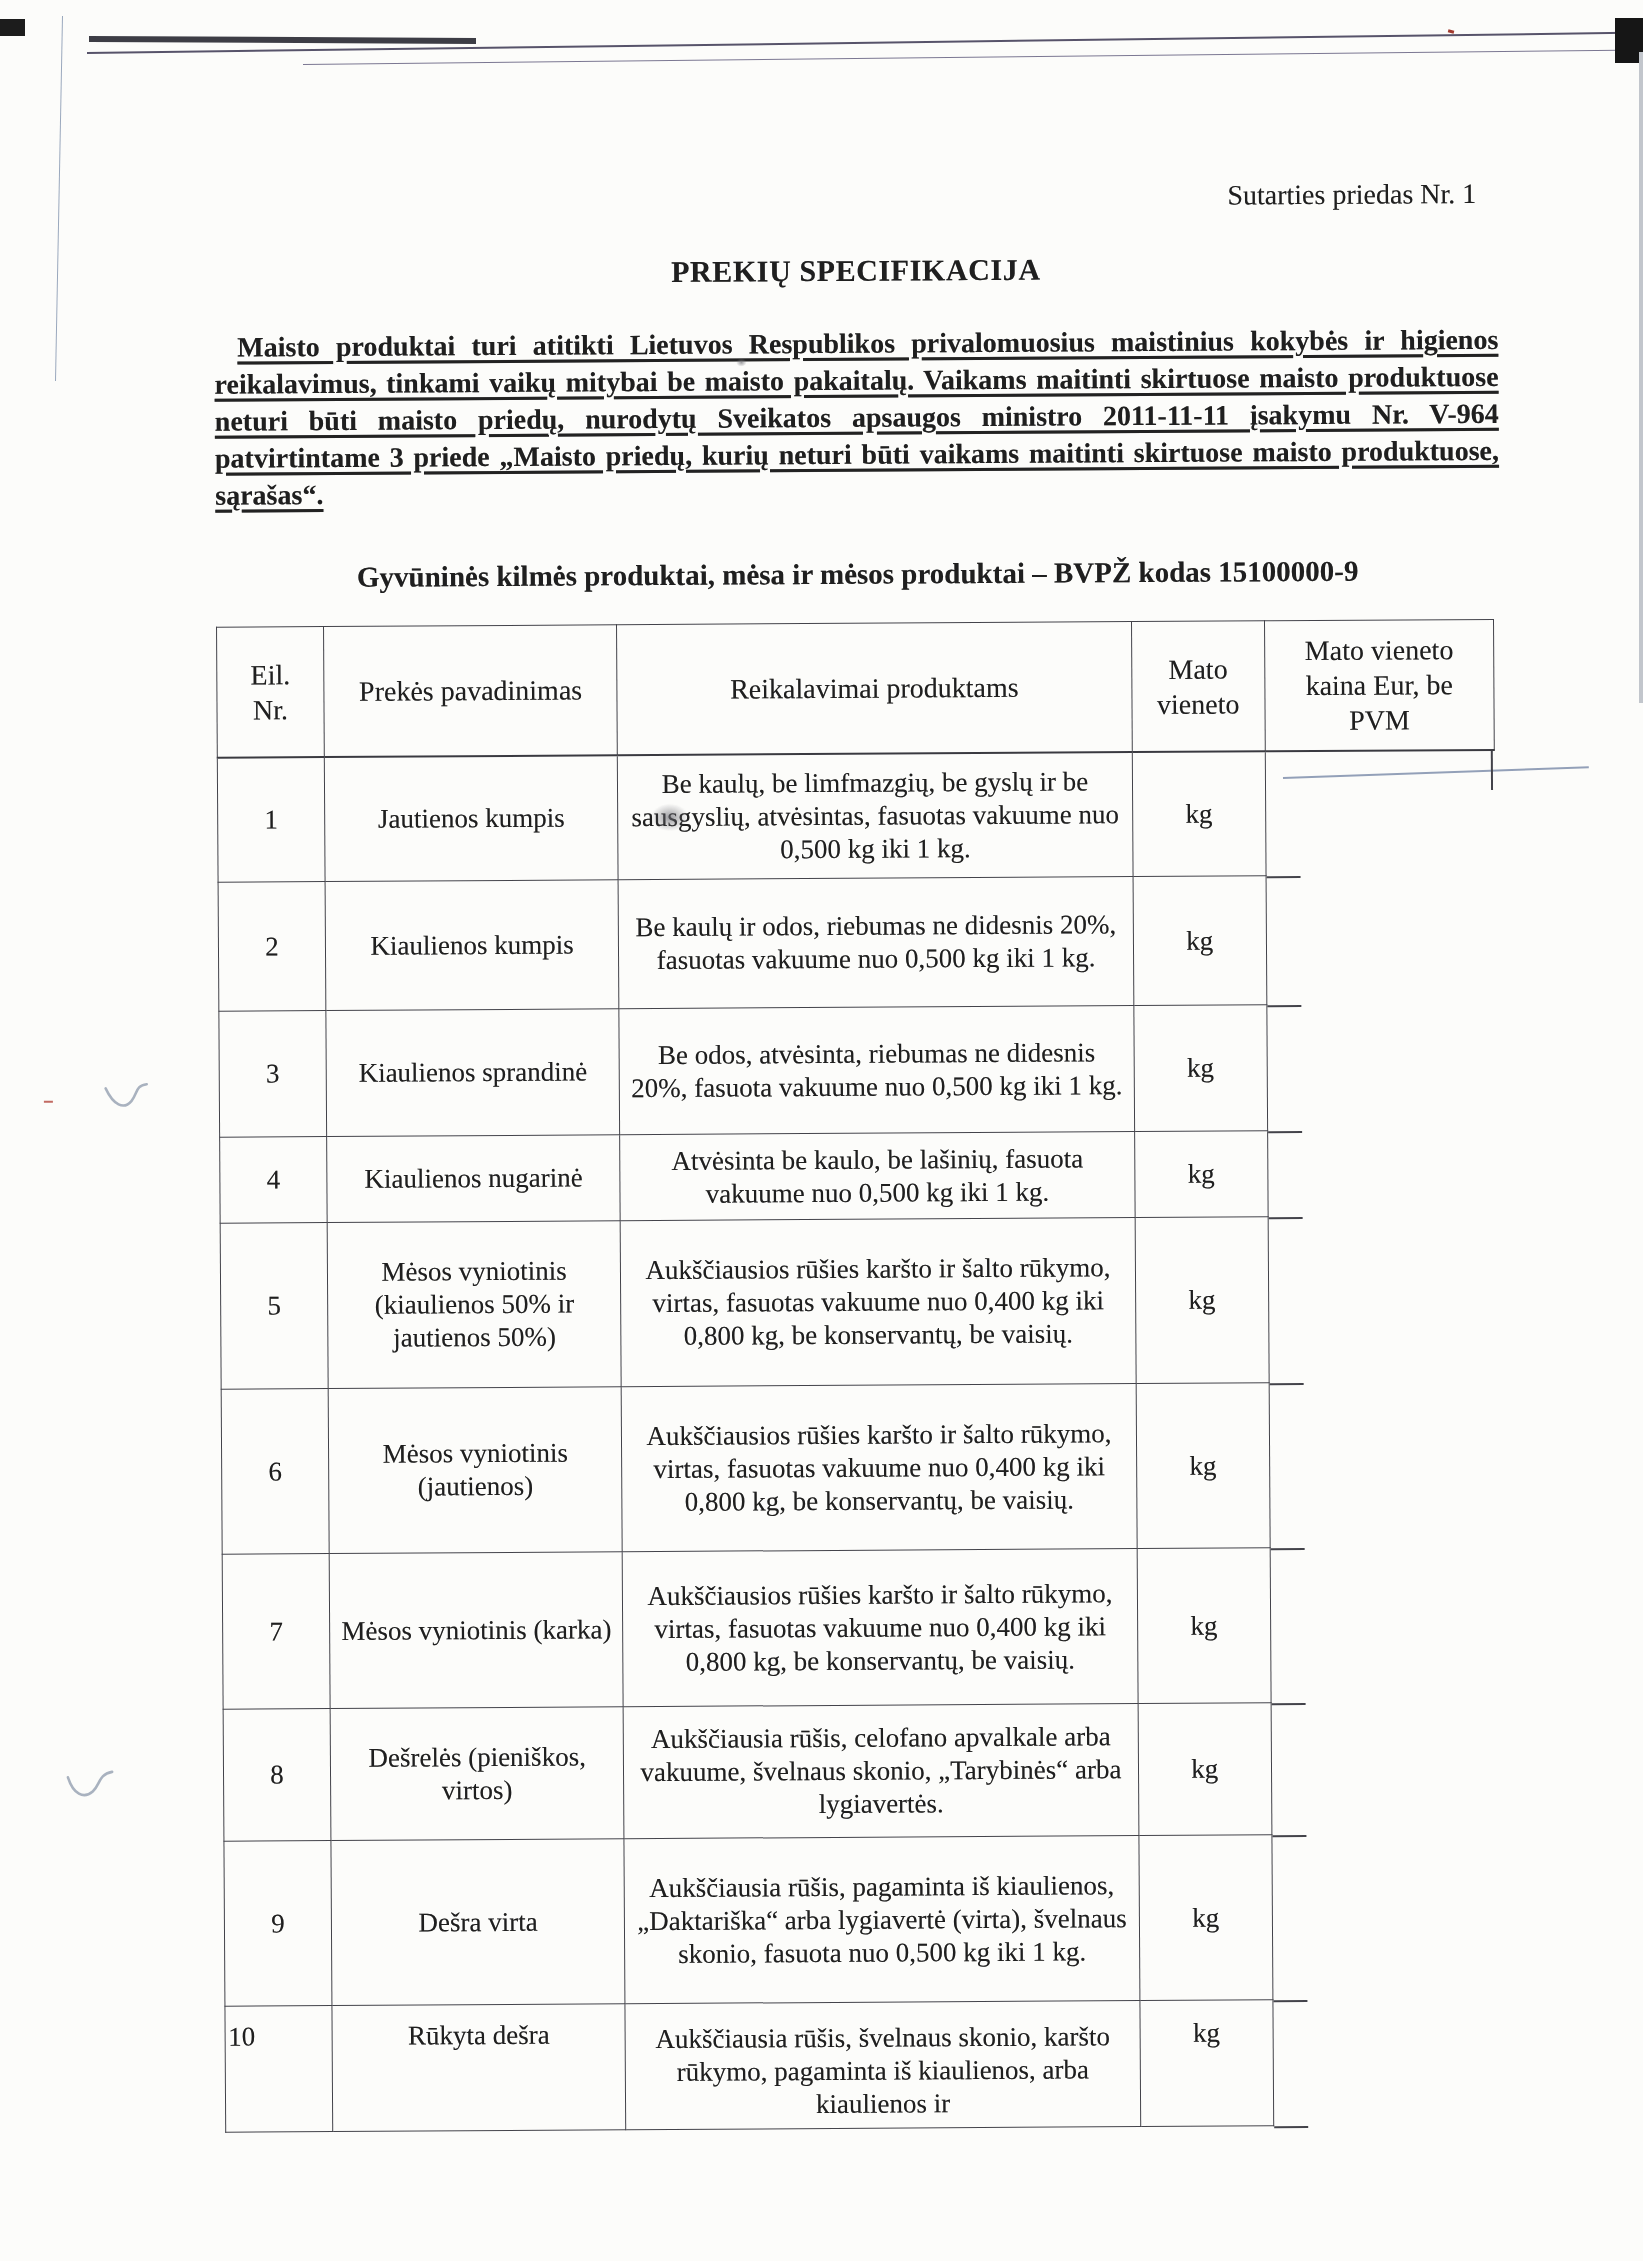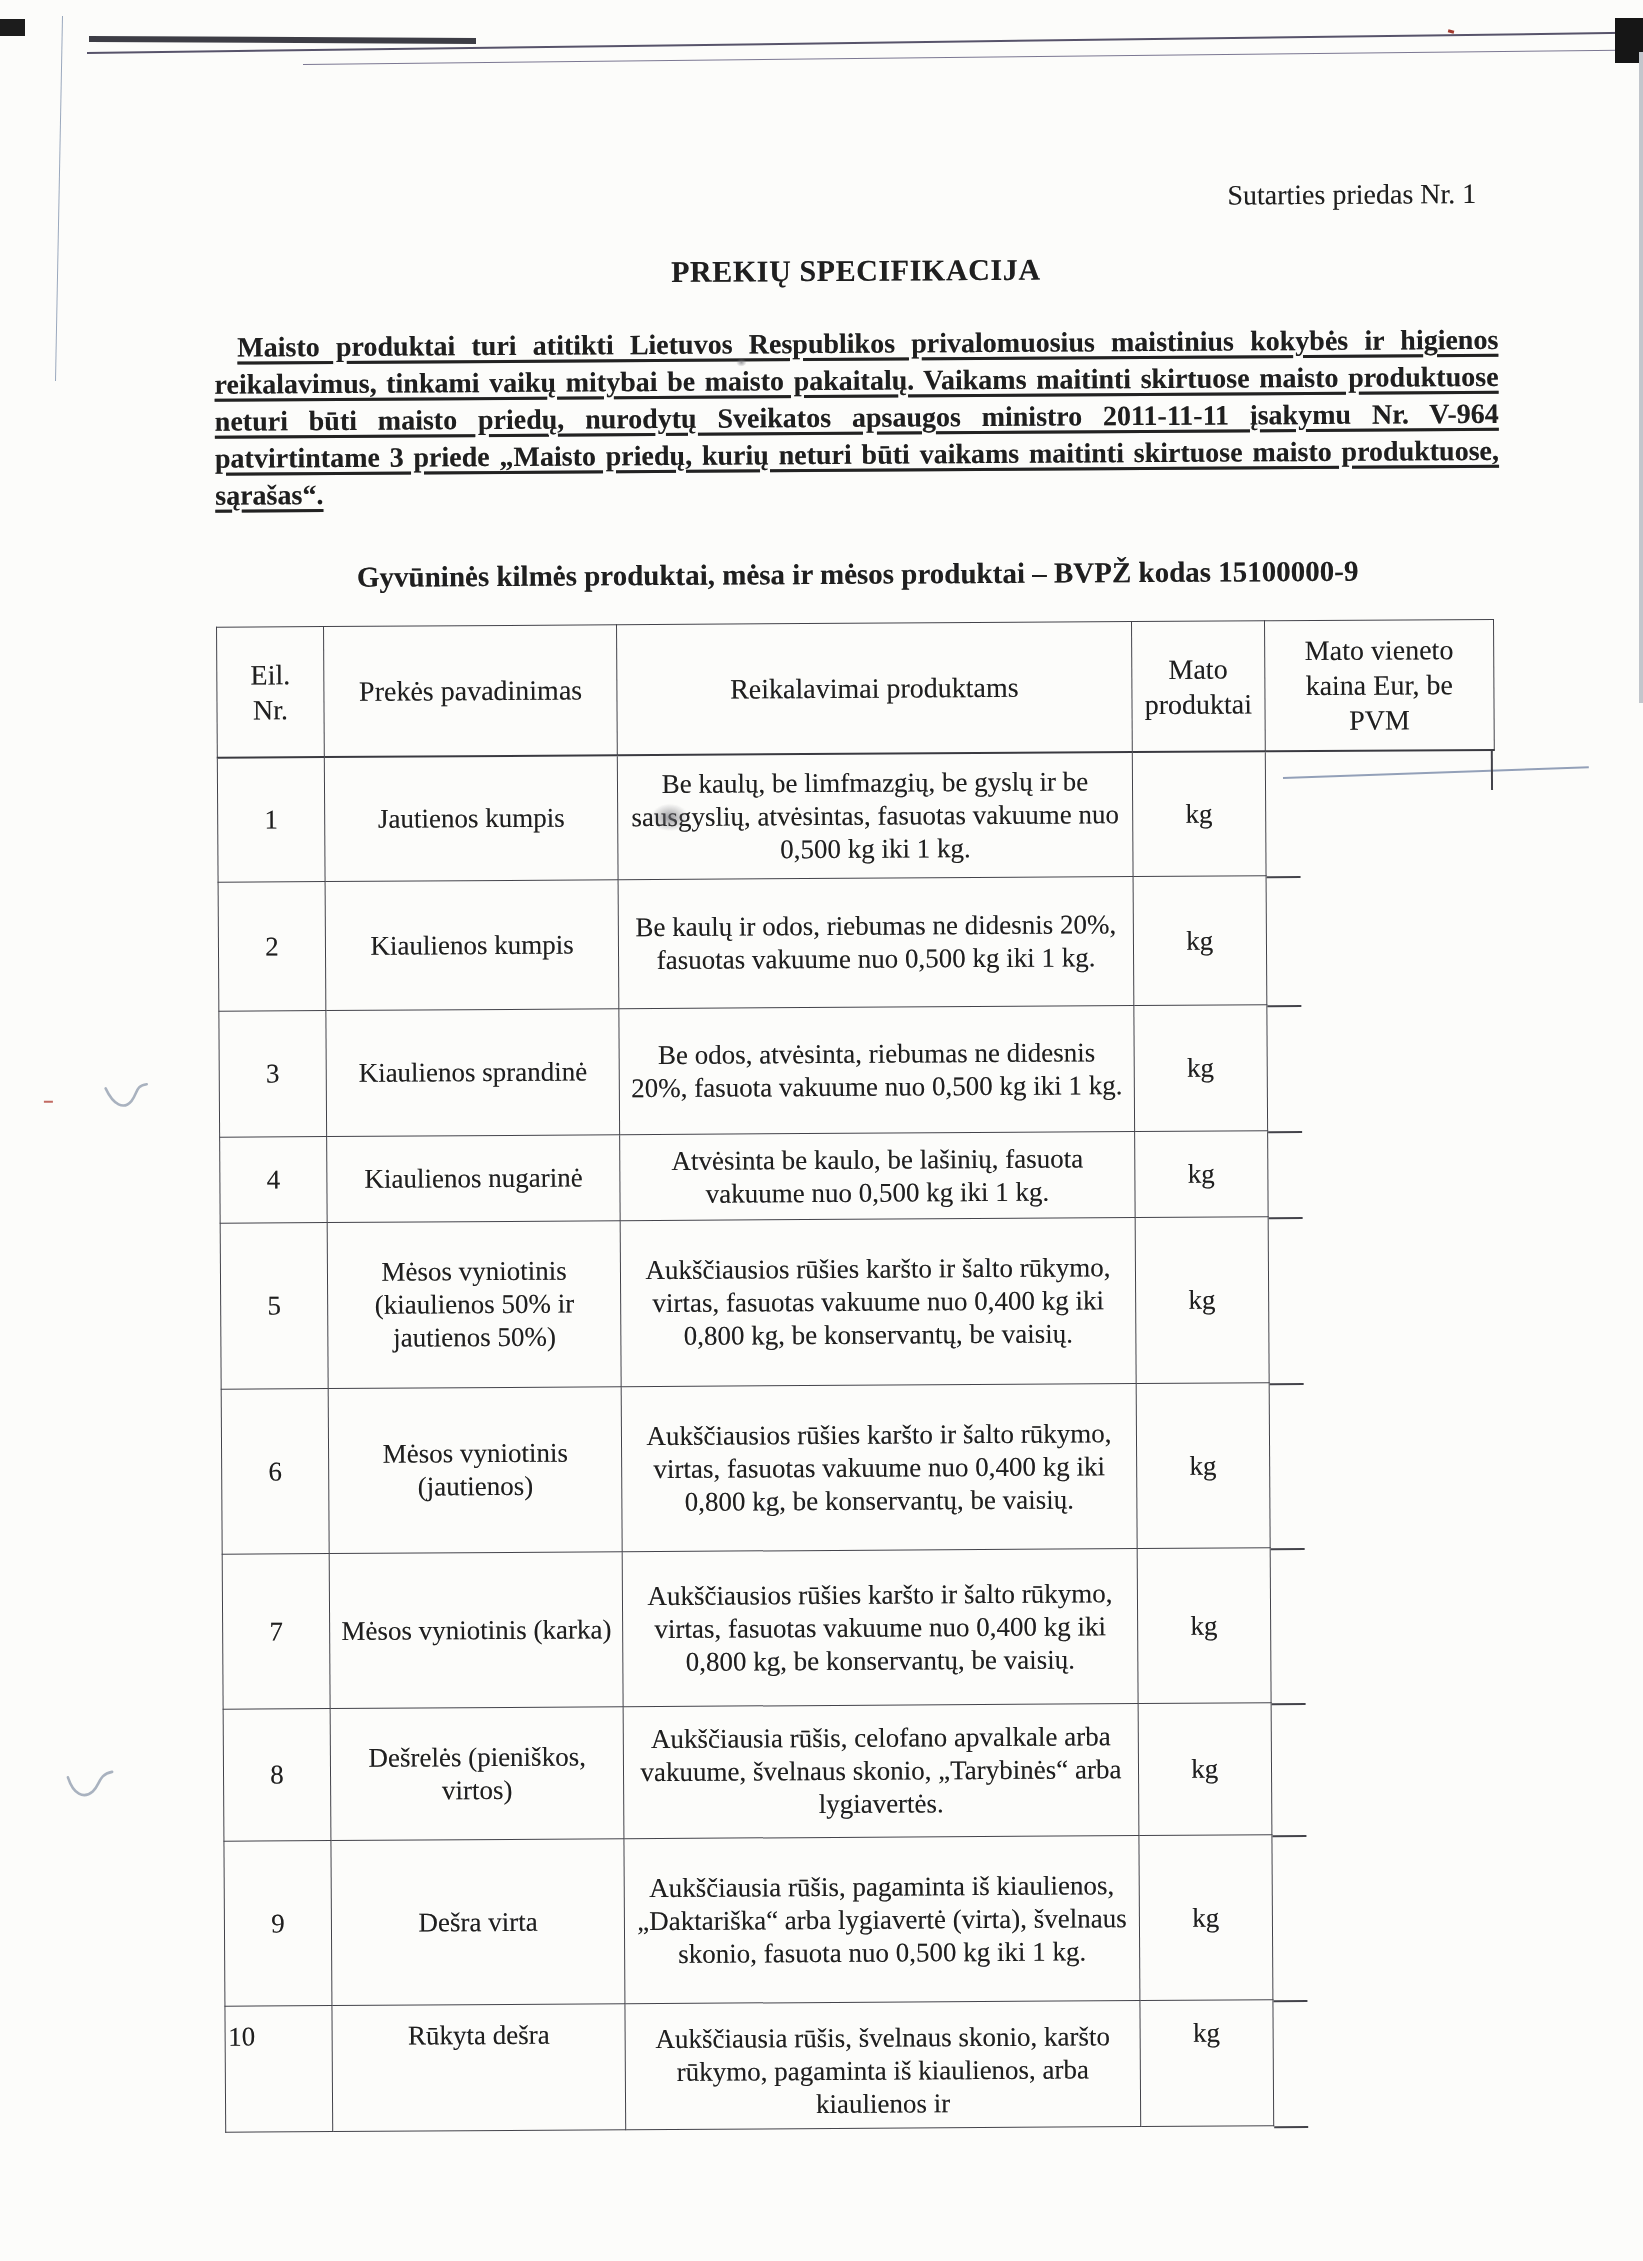--- a/index.html
+++ b/index.html
@@ -153,21 +153,21 @@
         <col style="width:293px">
         <col style="width:514px">
         <col style="width:133px">
         <col style="width:229px">
     </colgroup>
     <thead>
       <tr>
         <th class="h1">Eil. Nr.</th>
         <th class="h2">Prekės pavadinimas</th>
         <th class="h3">Reikalavimai produktams</th>
-        <th class="h4">Mato produktai</th>
+        <th class="h4">Mato vieneto</th>
         <th class="h5">Mato vieneto kaina Eur, be PVM</th>
       </tr>
     </thead>
     <tbody id="rows">
         <tr>
           <td class="c1 txt">1</td>
           <td class="c2 txt">Jautienos kumpis</td>
           <td class="c3 txt">Be kaulų, be limfmazgių, be gyslų ir be sausgyslių, atvėsintas, fasuotas vakuume nuo 0,500 kg iki 1 kg.</td>
           <td class="c4 txt">kg</td>
           <td class="c5 txt"></td>

